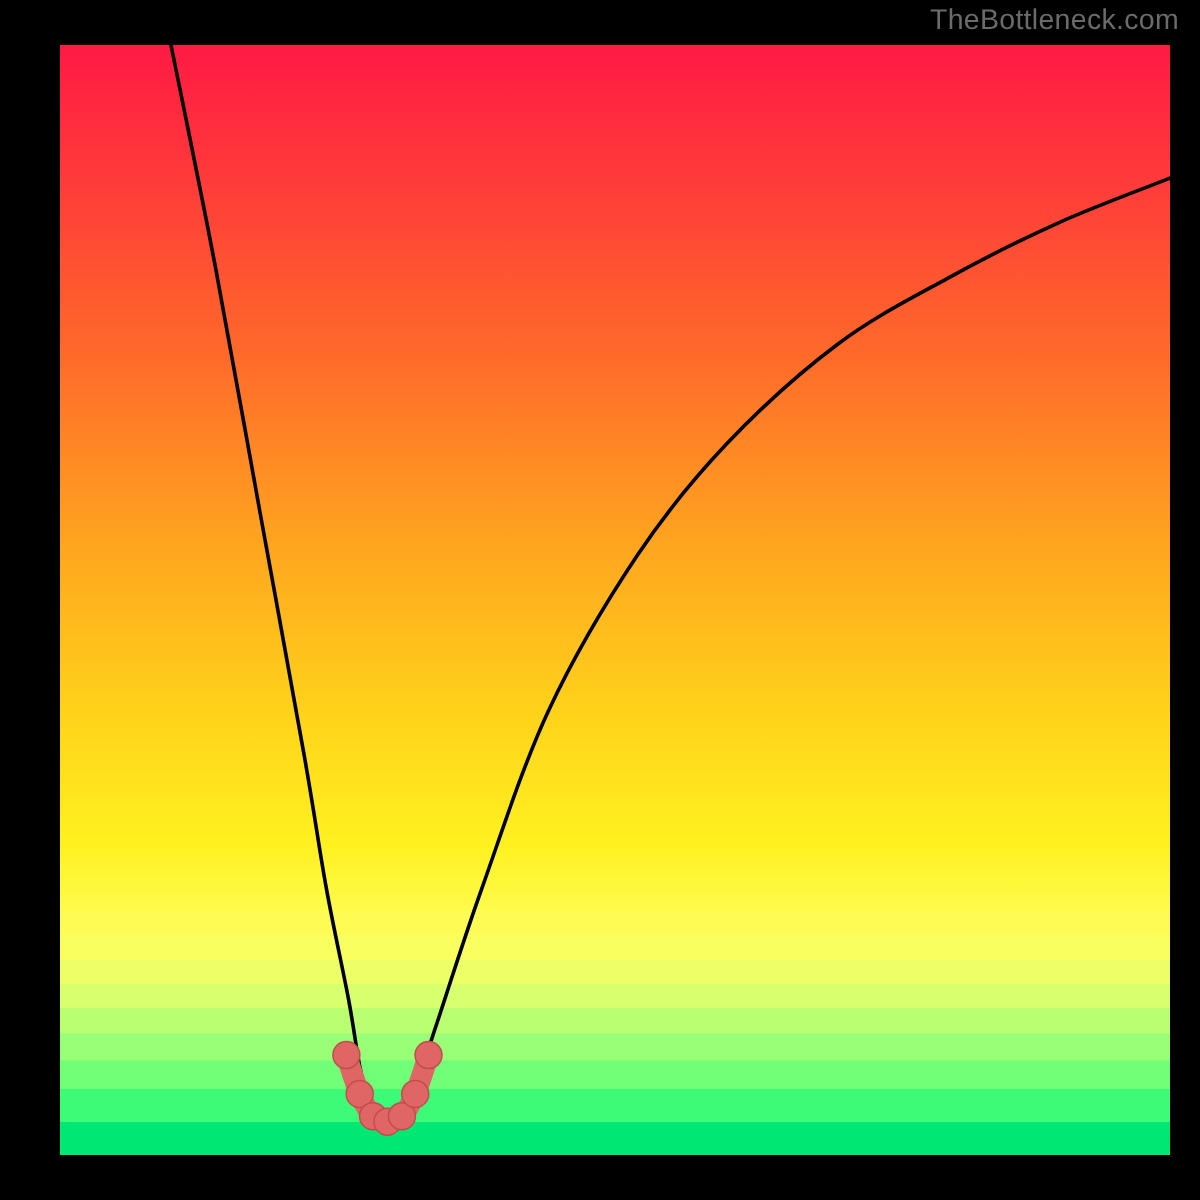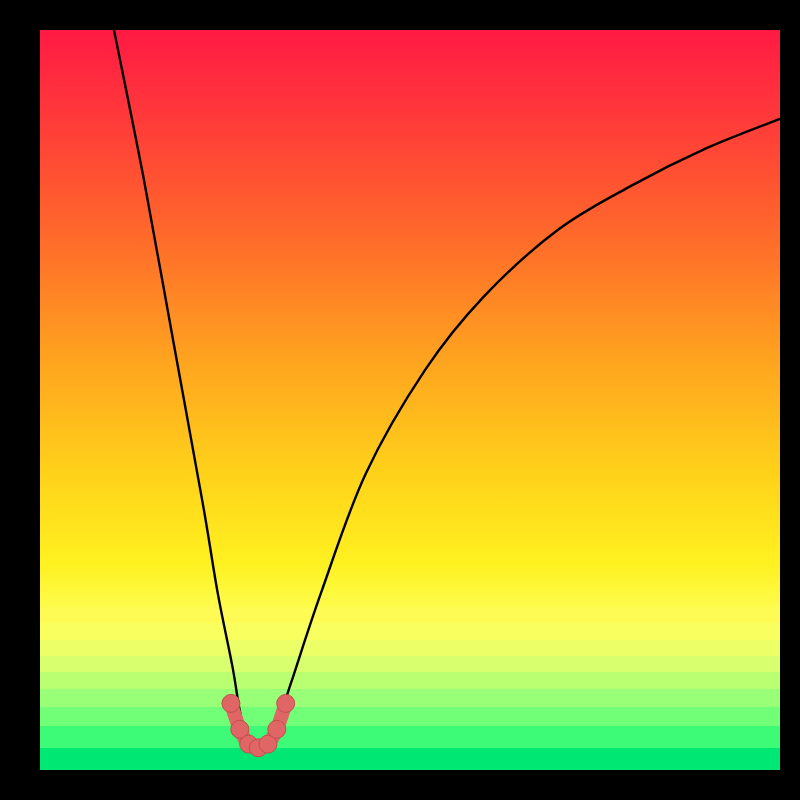--- a/index.html
+++ b/index.html
@@ -72,20 +72,21 @@
     font-size: 19px;
     letter-spacing: 0.2px;
     user-select: none;
   }
 </style>
 </head>
 <body>
 
 <div class="frame">
 
+  <div class="watermark">TheBottleneck.com</div>
 
   <div class="plot-area">
     <div class="band b1"></div>
     <div class="band b2"></div>
     <div class="band b3"></div>
     <div class="band b4"></div>
     <div class="band b5"></div>
     <div class="band b6"></div>
     <div class="band b7"></div>
     <div class="band b8"></div>

